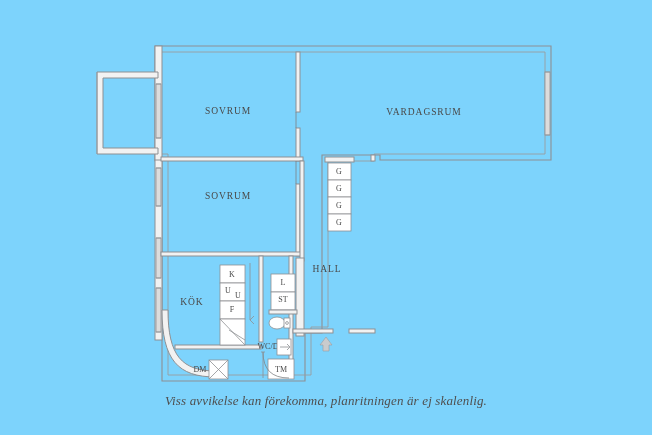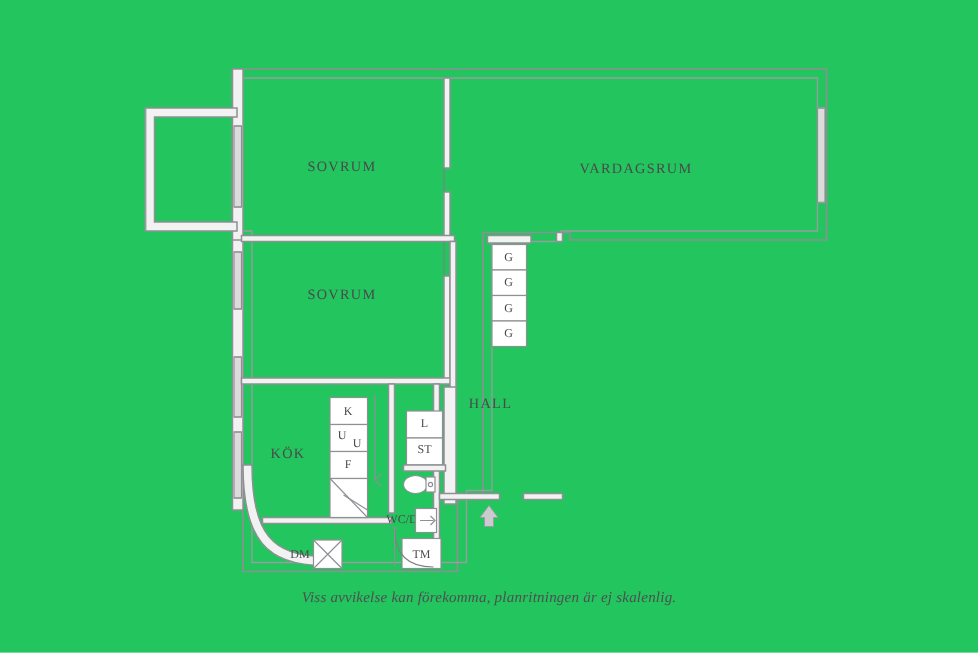--- a/index.html
+++ b/index.html
@@ -14,21 +14,21 @@
     position: relative;
     overflow: hidden;
     font-family: "Liberation Serif", "DejaVu Serif", serif;
   }
   #floorplan-root {
     position: absolute;
     left: 0;
     top: 0;
     width: 652px;
     height: 435px;
-    background: #22c55e;
+    background: #7dd3fc;
   }
   svg#plan-svg {
     display: block;
     width: 652px;
     height: 435px;
   }
   .wall-outer {
     fill: none;
     stroke: #8e9093;
     stroke-width: 1.1;
@@ -84,21 +84,21 @@
     stroke-width: 0.6;
   }
   #disclaimer-caption {
     position: absolute;
     left: 0;
     top: 393px;
     width: 652px;
     text-align: center;
     font-family: "Liberation Serif", "DejaVu Serif", serif;
     font-style: italic;
-    font-size: 10px;
+    font-size: 13px;
     color: #4f4f4f;
     letter-spacing: 0.15px;
     white-space: nowrap;
   }
 </style>
 </head>
 <body>
 
 <div id="floorplan-root">
 

